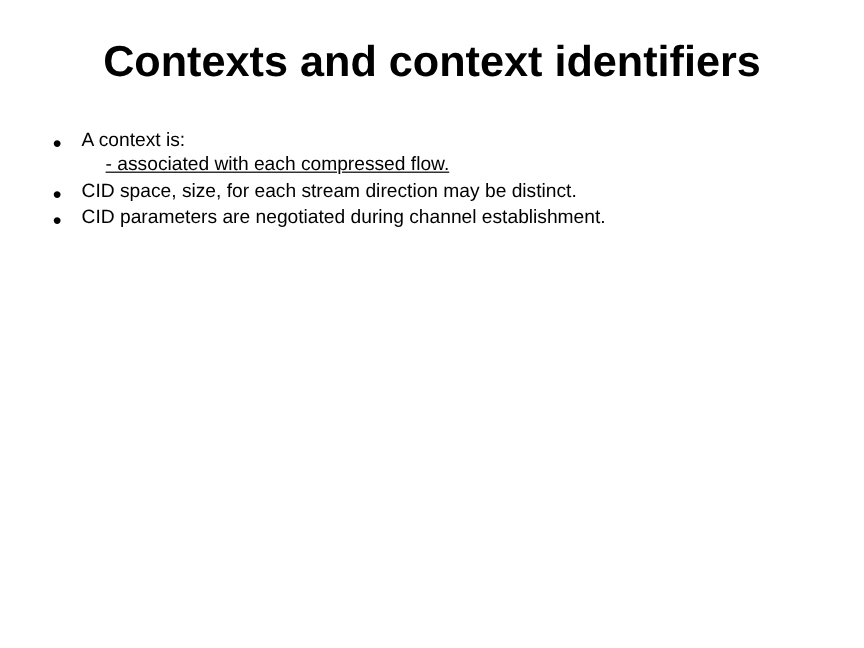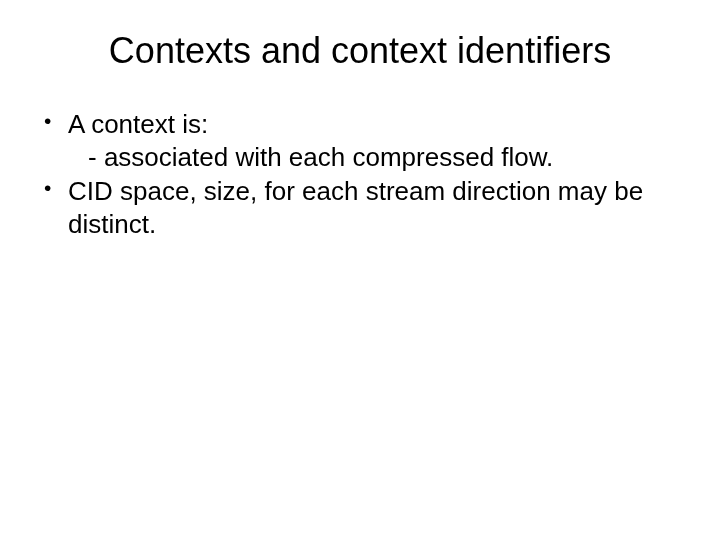--- a/index.html
+++ b/index.html
@@ -13,59 +13,63 @@
   }
   .slide {
     width: 720px;
     height: 540px;
     box-sizing: border-box;
     padding: 24px 32px 32px 32px;
     position: relative;
   }
   .title {
     font-size: 36px;
-    font-weight: 400;
+    font-weight: 700;
     text-align: center;
     margin: 6px 0 36px 0;
     letter-spacing: 0px;
   }
   ul.top {
     list-style: none;
     margin: 0;
     padding: 0 0 0 8px;
   }
   ul.top > li {
     position: relative;
     padding-left: 28px;
-    font-size: 26px;
+    font-size: 16px;
     line-height: 1.25;
     margin-bottom: 2px;
   }
   ul.top > li::before {
     content: "•";
     position: absolute;
     left: 4px;
     top: 0;
     font-size: 21px;
   }
   .sub {
     display: block;
     padding-left: 20px;
     text-indent: -10px;
     margin-left: 10px;
+    text-decoration: underline;
   }
 </style>
 </head>
 <body>
 
 <div class="slide">
   <h1 class="title">Contexts and context identifiers</h1>
 
   <ul class="top">
     <li>
       <span>A context is:</span>
       <span class="sub">- associated with each compressed flow.</span>
     </li>
     <li>
       <span>CID space, size, for each stream direction may be distinct.</span>
     </li>
+    <li>
+      <span>CID parameters are negotiated during channel establishment.</span>
+    </li>
   </ul>
 </div>
 
 </body></html>

